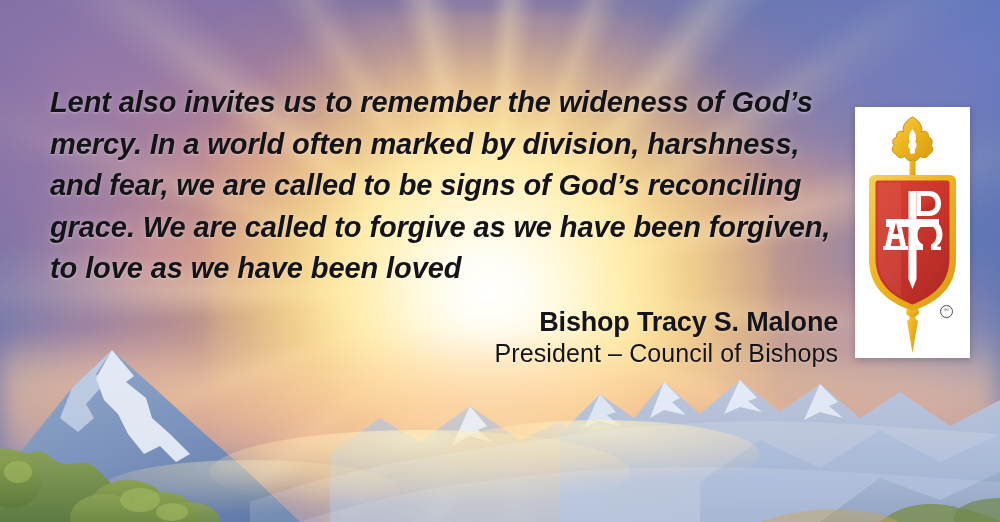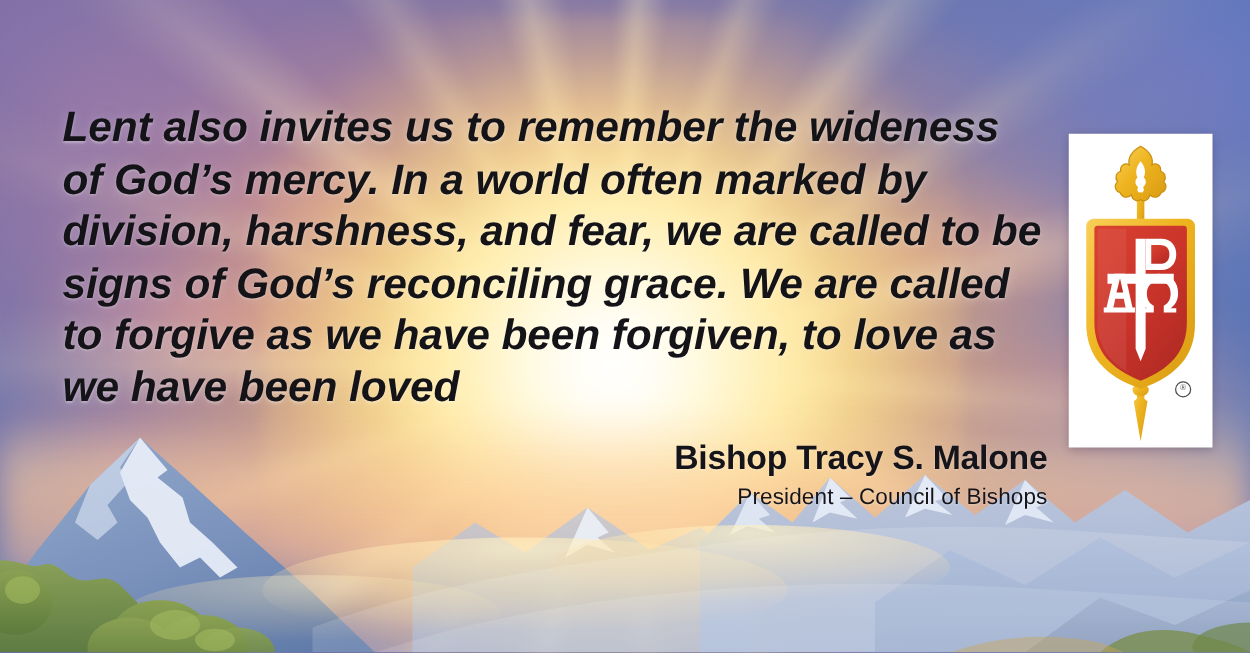--- a/index.html
+++ b/index.html
@@ -103,38 +103,37 @@
   }
 
   
   .landscape{position:absolute;left:0;bottom:0;width:1000px;height:200px;}
   .landscape svg{display:block;}
 
   
   .quote{
     position:absolute;left:50px;top:82px;width:790px;
     font-style:italic;font-weight:700;
-    font-size:34px;line-height:41.5px;
+    font-size:29px;line-height:41.5px;
     color:#141318;letter-spacing:-0.1px;
     text-shadow:0 1px 2px rgba(255,255,255,.32), 0 0 10px rgba(255,255,255,.22);
     white-space:pre-wrap;
   }
 
   
   .attrib{
     position:absolute;right:162px;top:305px;width:520px;
     text-align:right;color:#15141a;
   }
   .attrib .name{
     font-size:27px;font-weight:700;line-height:34px;letter-spacing:-0.2px;
     text-shadow:0 1px 2px rgba(255,255,255,.30);
-    margin-top:44px;
   }
   .attrib .role,.attrib .org{
-    font-size:18px;font-weight:400;line-height:28px;letter-spacing:.1px;
+    font-size:25px;font-weight:400;line-height:28px;letter-spacing:.1px;
     text-shadow:0 1px 2px rgba(255,255,255,.30);
   }
 
   
   .logocard{
     position:absolute;left:855px;top:107px;width:115px;height:251px;
     background:#ffffff;
     box-shadow:0 2px 7px rgba(40,30,60,.28);
   }
   .logocard svg{display:block;}

